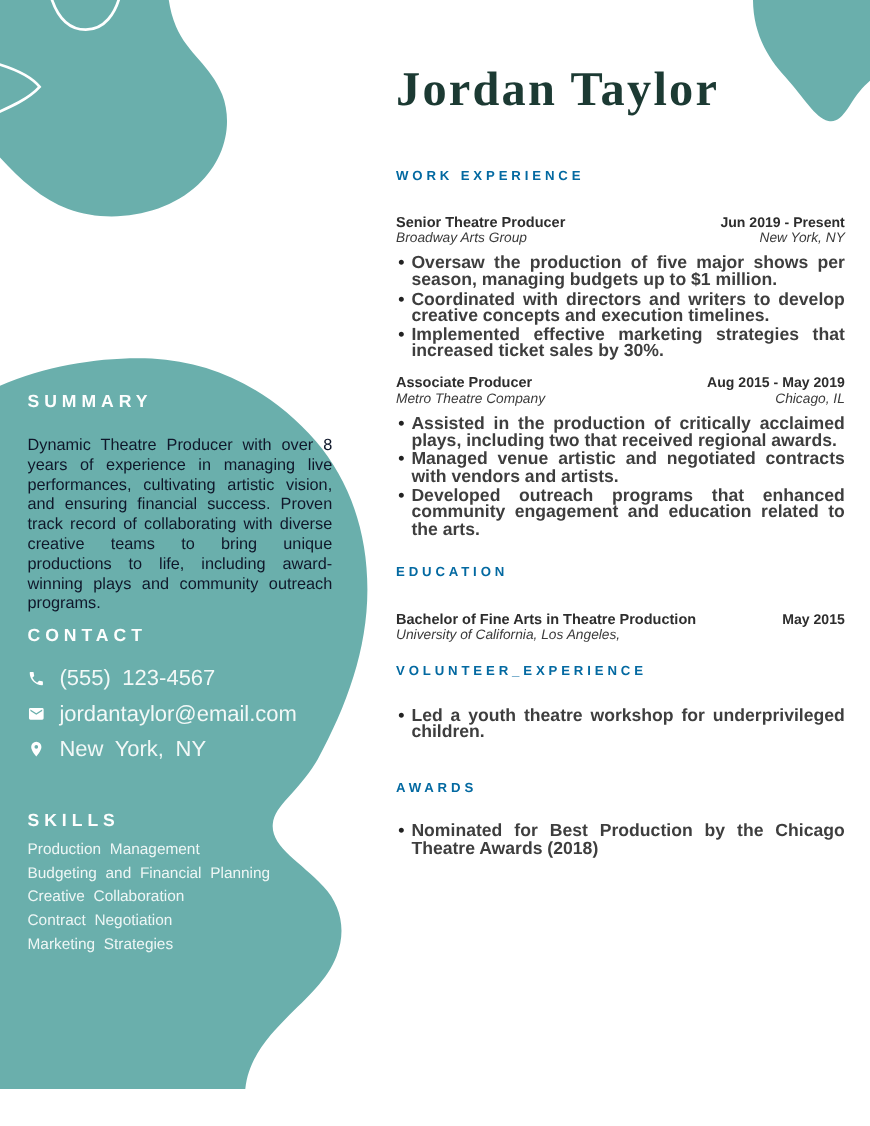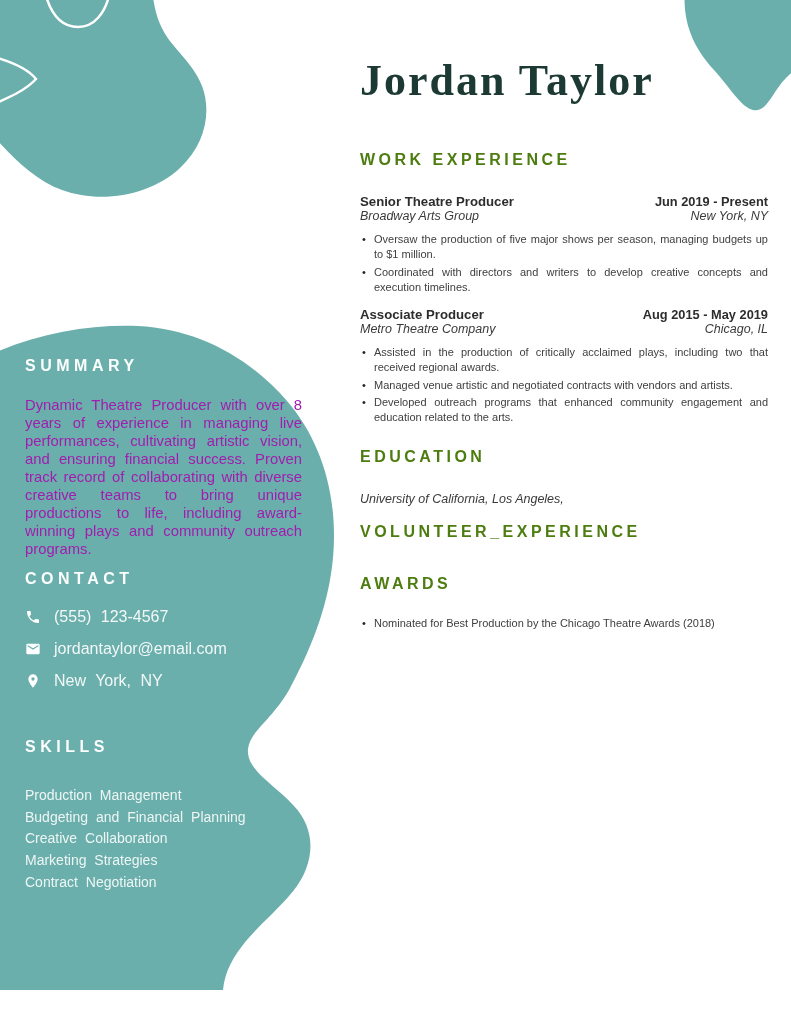--- a/index.html
+++ b/index.html
@@ -4,53 +4,53 @@
 <style>
   html,body{margin:0;padding:0;background:#fff;}
   .page{position:relative;width:791px;height:1024px;background:#ffffff;overflow:hidden;
         font-family:"Liberation Sans",sans-serif;}
   .blobs{position:absolute;left:0;top:0;width:791px;height:1024px;z-index:0;}
 
   
   .main{position:absolute;left:360px;top:57px;width:408px;z-index:2;color:#3a3a3a;}
   .name{font-family:"Liberation Serif",serif;font-weight:bold;font-size:44px;line-height:48px;
         letter-spacing:2px;color:#1c3a33;margin:0;white-space:nowrap;}
-  .sec-heading{font-weight:bold;font-size:16px;line-height:18px;letter-spacing:3.5px;
-        color:#4d7c0f;}
+  .sec-heading{font-weight:bold;font-size:12px;line-height:18px;letter-spacing:3.5px;
+        color:#0369a1;}
   .mt-work{margin-top:46px;}
   .job{margin-top:25px;}
   .job.second{margin-top:12px;}
   .job-row{display:flex;justify-content:space-between;align-items:flex-end;}
   .job-title{font-weight:bold;font-size:13.2px;line-height:15px;color:#2d2d2d;}
   .job-dates{font-weight:bold;font-size:12.8px;line-height:15px;color:#2d2d2d;}
   .job-sub{display:flex;justify-content:space-between;font-style:italic;
            font-size:12.5px;line-height:15px;color:#3a3a3a;gap:19px;}
   ul.bullets{list-style:none;margin:8px 0 0 0;padding:0;}
   ul.bullets li{position:relative;padding-left:14px;margin-bottom:2px;
-                font-size:11px;line-height:15.3px;text-align:justify;color:#3e3e3e;}
+                font-size:16px;line-height:15.3px;text-align:justify;color:#3e3e3e;font-weight:bold;}
   ul.bullets li::before{content:"\2022";position:absolute;left:2px;top:0;color:#222;}
   .mt-edu{margin-top:22px;}
   .edu-entry{margin-top:26px;}
   .mt-vol{margin-top:16px;}
   ul.bullets.single{margin-top:24px;}
   .mt-awards{margin-top:34px;}
   ul.bullets.awards{margin-top:23px;}
 
   
   .sidebar{position:absolute;left:25px;top:357px;width:289px;z-index:2;color:#f4f9f8;}
   .side-heading{font-weight:bold;font-size:16px;line-height:18px;letter-spacing:4.5px;color:#fdfefe;}
   .summary-text{margin:21px 12px 0 0;font-size:14.8px;line-height:18px;text-align:justify;
-                color:#a21caf;word-spacing:2px;}
+                color:#0f172a;word-spacing:2px;}
   .contact-heading{margin-top:12px;}
   .contact-list{margin-top:21px;}
   .contact-row{display:flex;align-items:center;margin-bottom:16px;height:16px;}
   .contact-row svg{width:16px;height:16px;flex:0 0 16px;margin-right:13px;}
-  .contact-text{font-size:16px;color:#f2f8f7;word-spacing:5px;}
+  .contact-text{font-size:20px;color:#f2f8f7;word-spacing:5px;}
   .skills-heading{margin-top:49px;}
-  ul.skills{list-style:none;margin:29px 0 0 0;padding:0;}
+  ul.skills{list-style:none;margin:5px 0 0 0;padding:0;}
   ul.skills li{font-size:14px;line-height:21.7px;color:#eef6f5;word-spacing:4px;}
 </style>
 </head>
 <body>
 
 <div class="page">
 
   <svg class="blobs" viewBox="0 0 791 1024" aria-hidden="true">
     <path fill="#6aafac" d="M152 -20 L-20 -20 L-20 120 C5 150 30 178 62 190 C100 204 150 196 180 168 C205 145 212 112 202 86 C192 60 170 48 160 24 C154 10 152 -6 152 -20 Z"></path>
     <path fill="none" stroke="#ffffff" stroke-width="2.5" d="M46 -4 C52 16 62 27 78 27 C95 27 105 12 109 -4"></path>
@@ -83,42 +83,43 @@
         </svg>
         <span class="contact-text">New York, NY</span>
       </div>
     </div>
 
     <div class="side-heading skills-heading">SKILLS</div>
     <ul class="skills">
       <li>Production Management</li>
       <li>Budgeting and Financial Planning</li>
       <li>Creative Collaboration</li>
+      <li>Contract Negotiation</li>
       <li>Marketing Strategies</li>
-      <li>Contract Negotiation</li>
     </ul>
   </aside>
 
   <main class="main">
     <h1 class="name">Jordan Taylor</h1>
 
     <div class="sec-heading mt-work">WORK EXPERIENCE</div>
 
     <section class="job">
       <div class="job-row">
         <span class="job-title">Senior Theatre Producer</span>
         <span class="job-dates">Jun 2019 - Present</span>
       </div>
       <div class="job-sub">
         <span>Broadway Arts Group</span>
         <span>New York, NY</span>
       </div>
       <ul class="bullets">
         <li>Oversaw the production of five major shows per season, managing budgets up to $1 million.</li>
         <li>Coordinated with directors and writers to develop creative concepts and execution timelines.</li>
+        <li>Implemented effective marketing strategies that increased ticket sales by 30%.</li>
       </ul>
     </section>
 
     <section class="job second">
       <div class="job-row">
         <span class="job-title">Associate Producer</span>
         <span class="job-dates">Aug 2015 - May 2019</span>
       </div>
       <div class="job-sub">
         <span>Metro Theatre Company</span>
@@ -126,26 +127,33 @@
       </div>
       <ul class="bullets">
         <li>Assisted in the production of critically acclaimed plays, including two that received regional awards.</li>
         <li>Managed venue artistic and negotiated contracts with vendors and artists.</li>
         <li>Developed outreach programs that enhanced community engagement and education related to the arts.</li>
       </ul>
     </section>
 
     <div class="sec-heading mt-edu">EDUCATION</div>
     <section class="edu-entry">
+      <div class="job-row">
+        <span class="job-title">Bachelor of Fine Arts in Theatre Production</span>
+        <span class="job-dates">May 2015</span>
+      </div>
       <div class="job-sub">
         <span>University of California, Los Angeles,</span>
       </div>
     </section>
 
     <div class="sec-heading mt-vol">VOLUNTEER_EXPERIENCE</div>
+    <ul class="bullets single">
+      <li>Led a youth theatre workshop for underprivileged children.</li>
+    </ul>
 
     <div class="sec-heading mt-awards">AWARDS</div>
     <ul class="bullets awards">
       <li>Nominated for Best Production by the Chicago Theatre Awards (2018)</li>
     </ul>
   </main>
 
 </div>
 
 </body></html>

